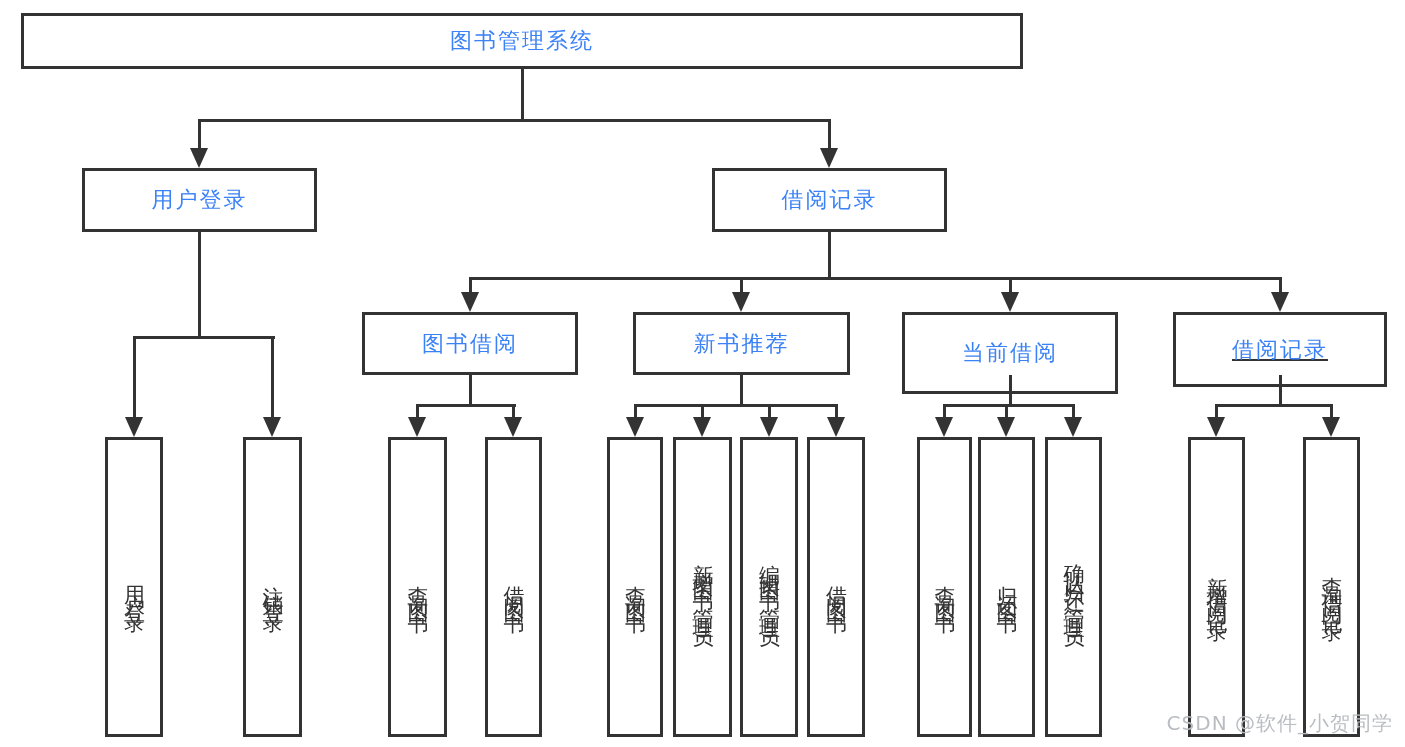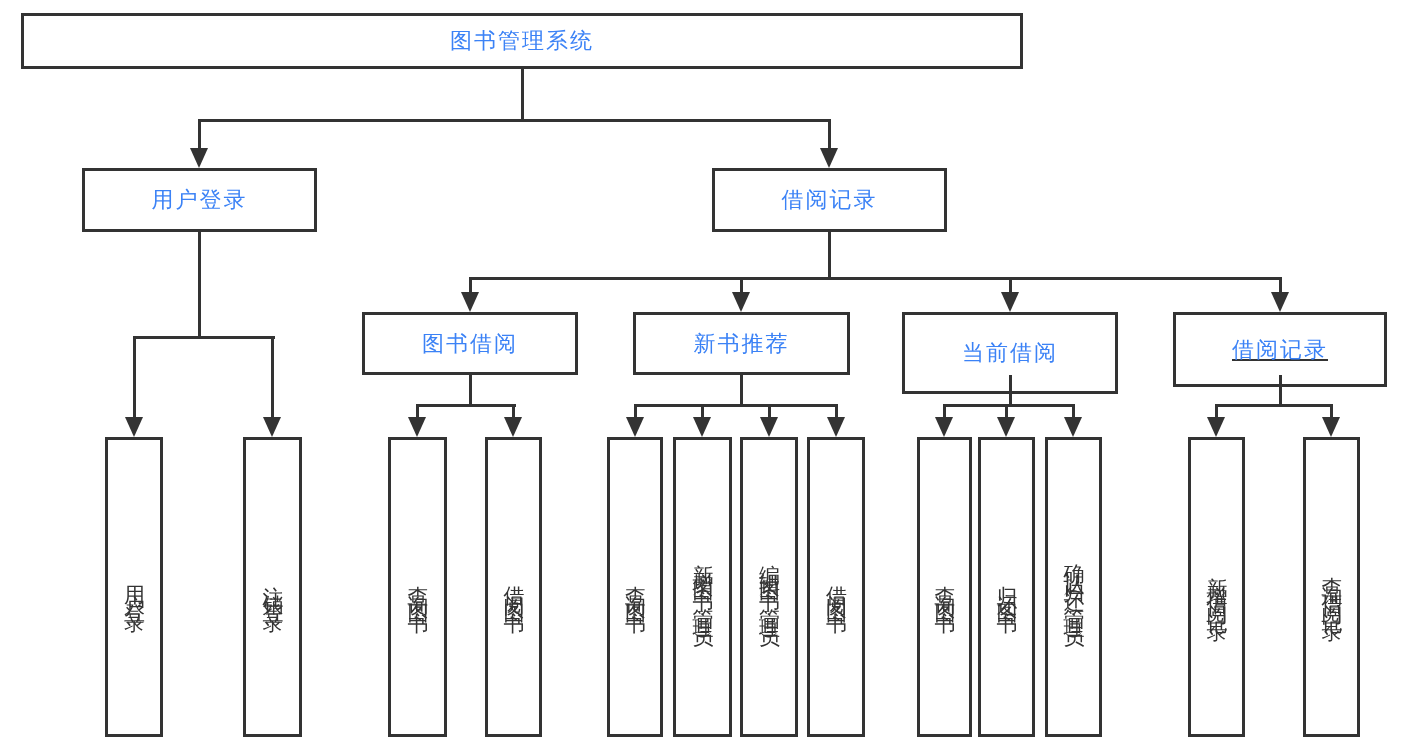--- a/index.html
+++ b/index.html
@@ -141,14 +141,15 @@
     <span class="vlabel">确认归还（管理员）</span>
   </div>
 
   <div class="box" style="left:1188px;top:437px;width:57px;height:300px;">
     <span class="vlabel">新增借阅记录</span>
   </div>
   <div class="box" style="left:1303px;top:437px;width:57px;height:300px;">
     <span class="vlabel">查询借阅记录</span>
   </div>
 
+  <div class="watermark">CSDN @软件_小贺同学</div>
 
 </div>
 
 </body></html>

